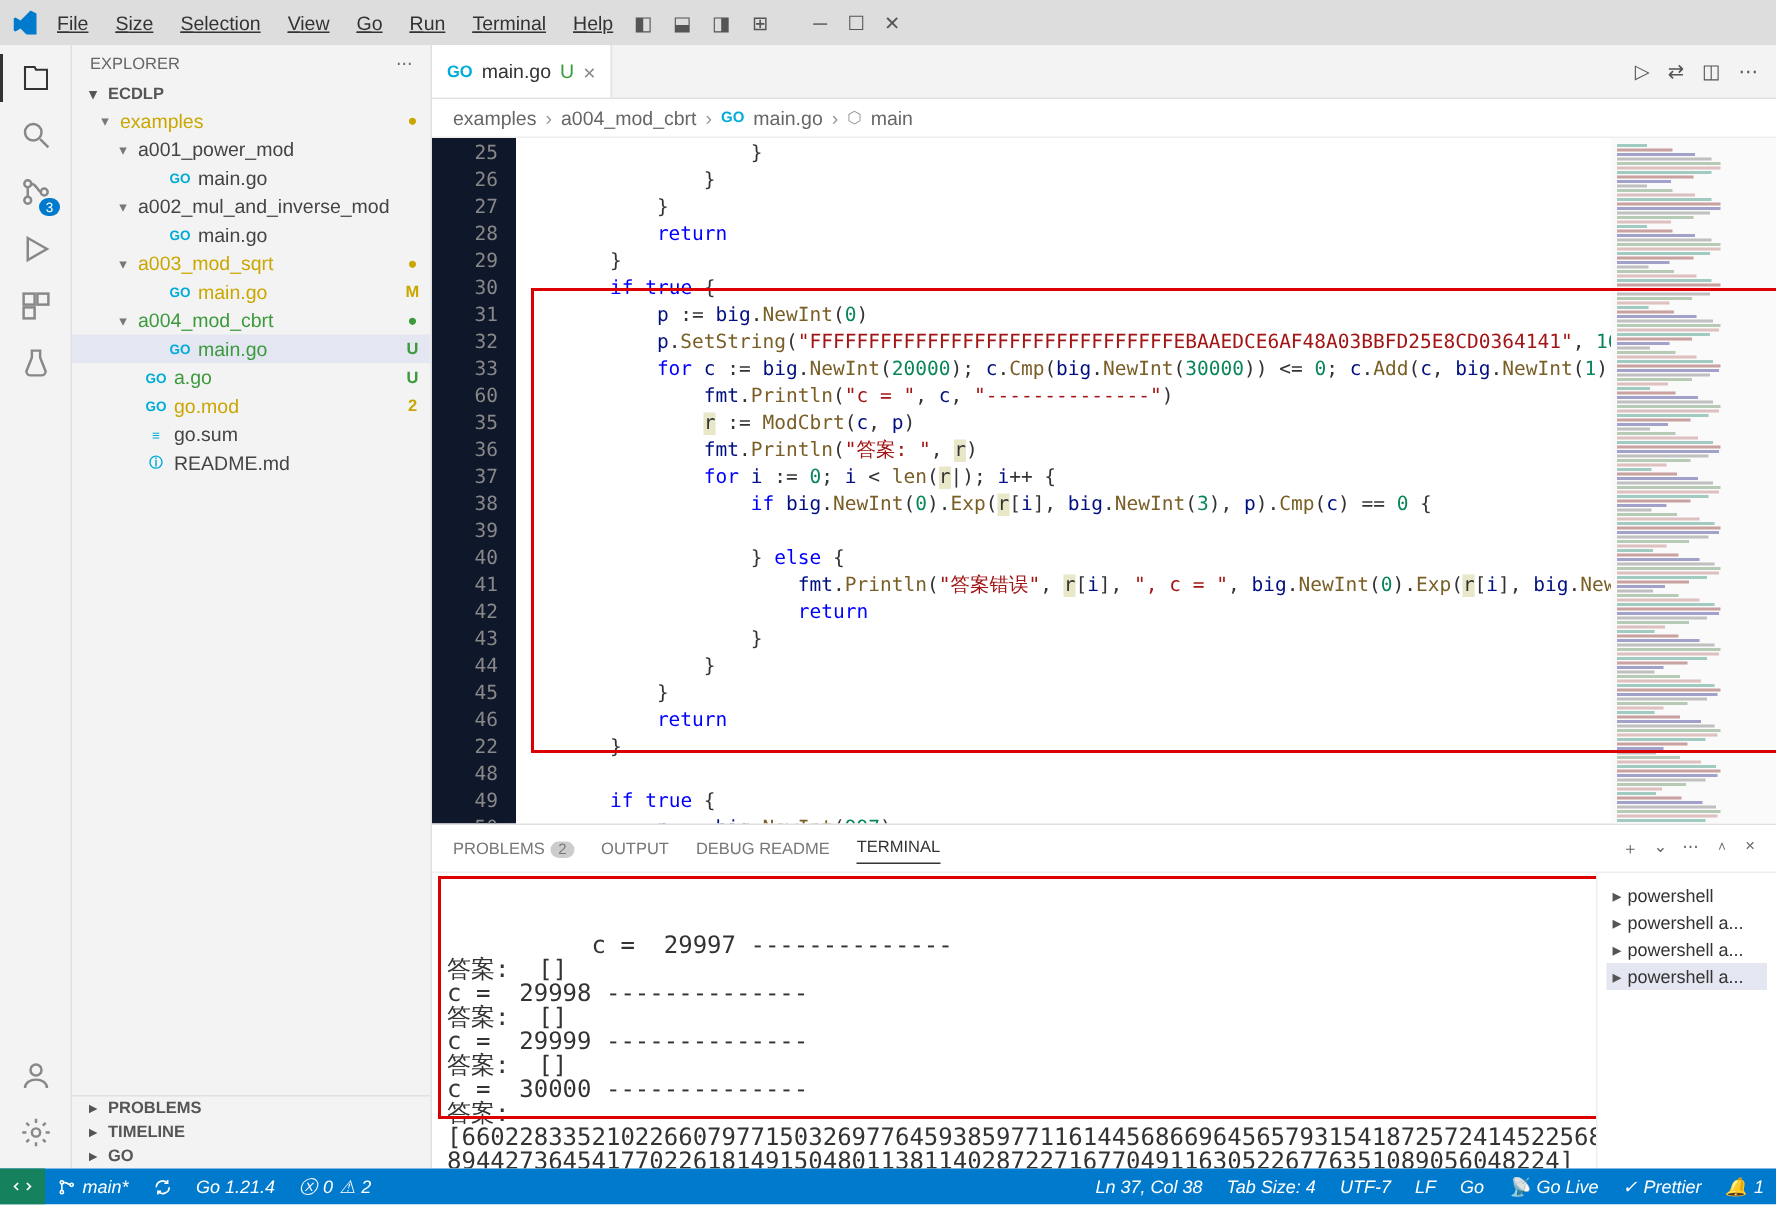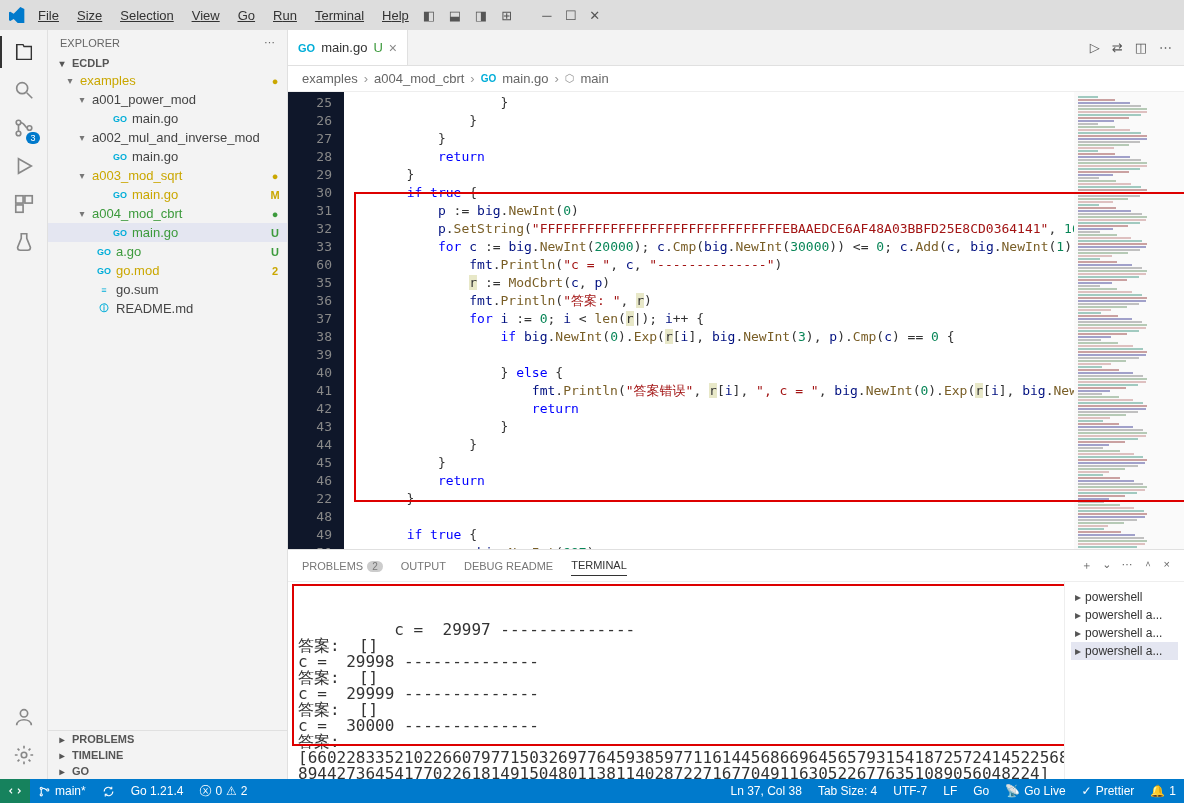--- a/index.html
+++ b/index.html
@@ -77,21 +77,21 @@
 .panel-tab { cursor:pointer; padding:4px 0; }
 .panel-tab.active { color:#333; border-bottom:1px solid #333; }
 .panel-tab .count { background:#ccc; border-radius:8px; padding:0 5px; margin-left:4px; font-size:10px; }
 .panel-actions { margin-left:auto; display:flex; gap:10px; color:#666; }
 .panel-body { flex:1; display:flex; overflow:hidden; }
 .terminal { flex:1; font-family:Consolas,monospace; font-size:16px; line-height:16px; padding:8px 10px; overflow:hidden; white-space:pre-wrap; position:relative;}
 .term-sidebar { width:120px; border-left:1px solid #eee; padding:6px; font-size:12px; }
 .term-item { display:flex; align-items:center; gap:4px; padding:2px 4px; cursor:pointer; }
 .term-item.selected { background:#e4e6f1; }
 
-.statusbar { height:24px; background:#007acc; color:#fff; display:flex; align-items:center; font-size:12px; }
+.statusbar { height:24px; background:#007acc; color:#fff; display:flex; align-items:center; font-size:12px;font-style:italic; }
 .statusbar .remote { background:#16825d; height:100%; display:flex; align-items:center; padding:0 8px; }
 .statusbar .sb-item { padding:0 8px; display:flex; align-items:center; gap:4px; cursor:pointer;}
 .statusbar .spacer { flex:1; }
 
 svg { display:block; }
 </style>
 </head>
 <body>
 
 <div class="titlebar">

